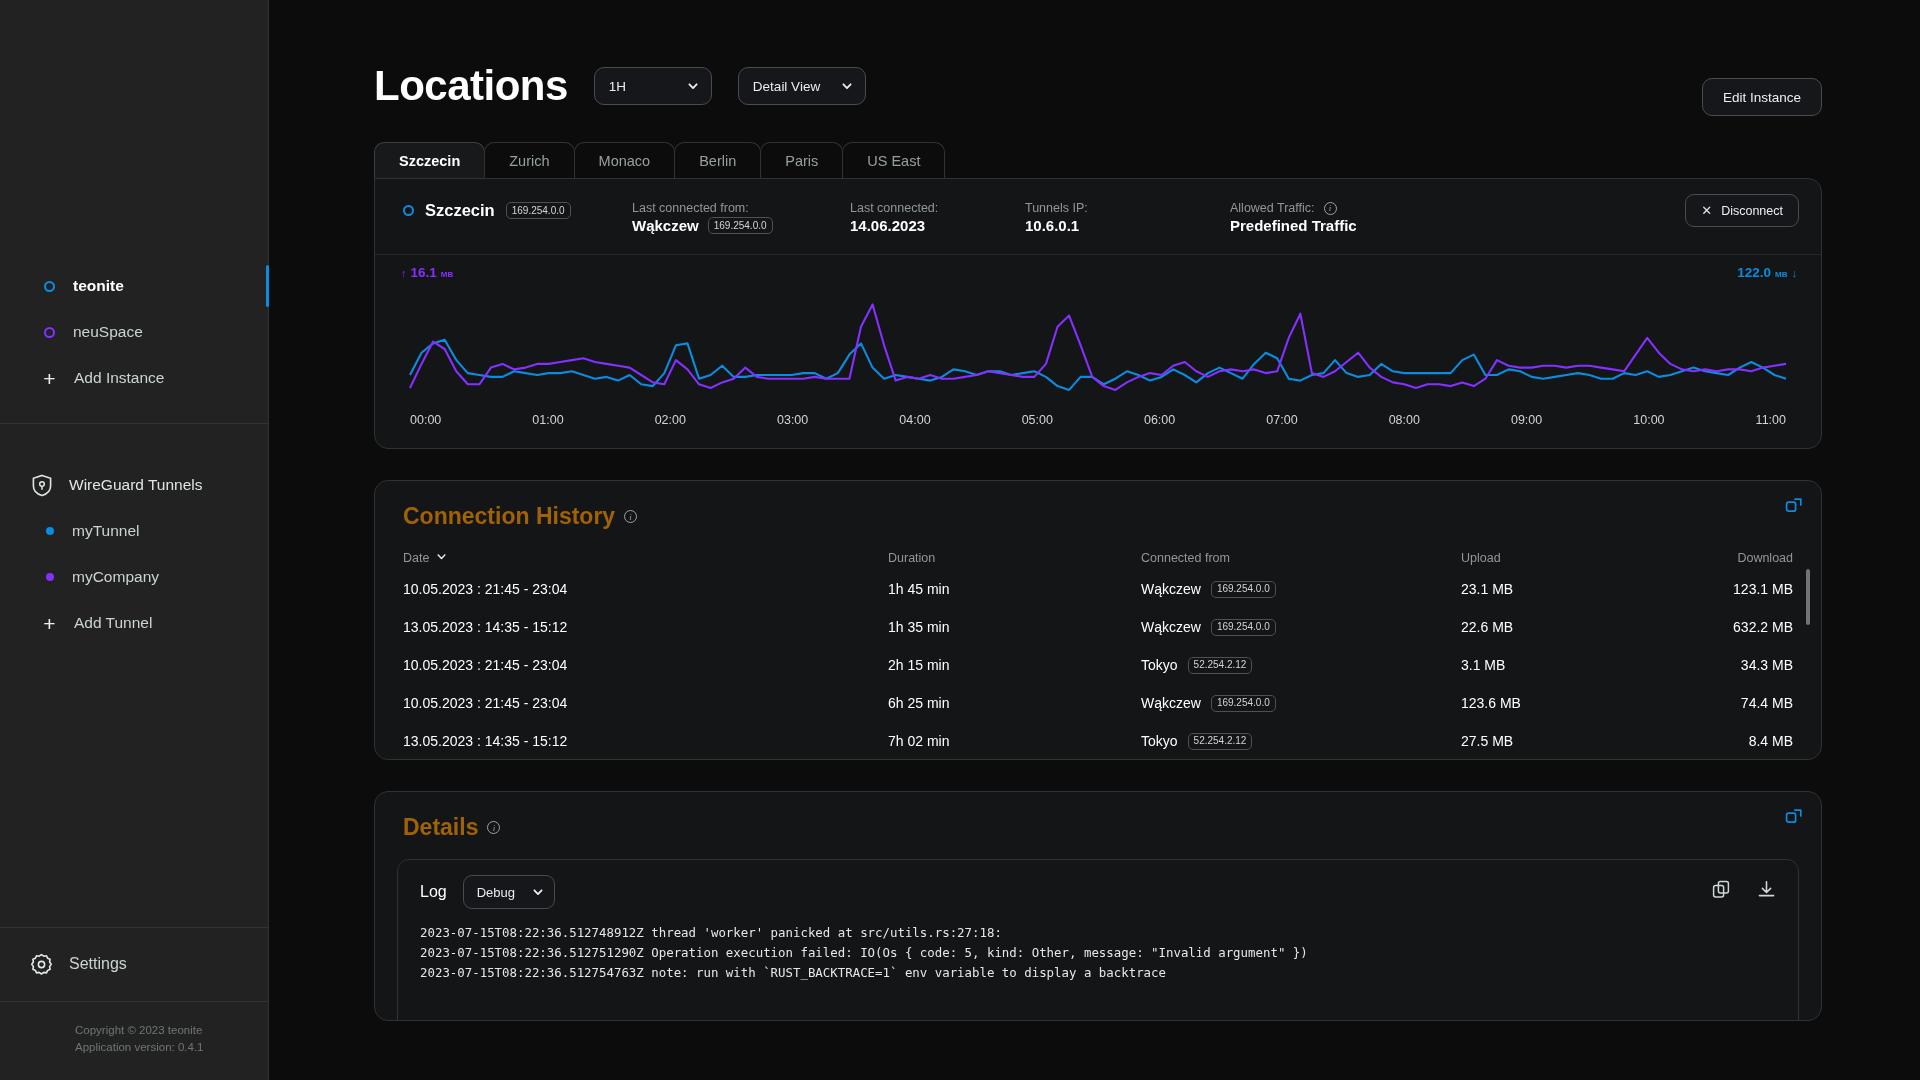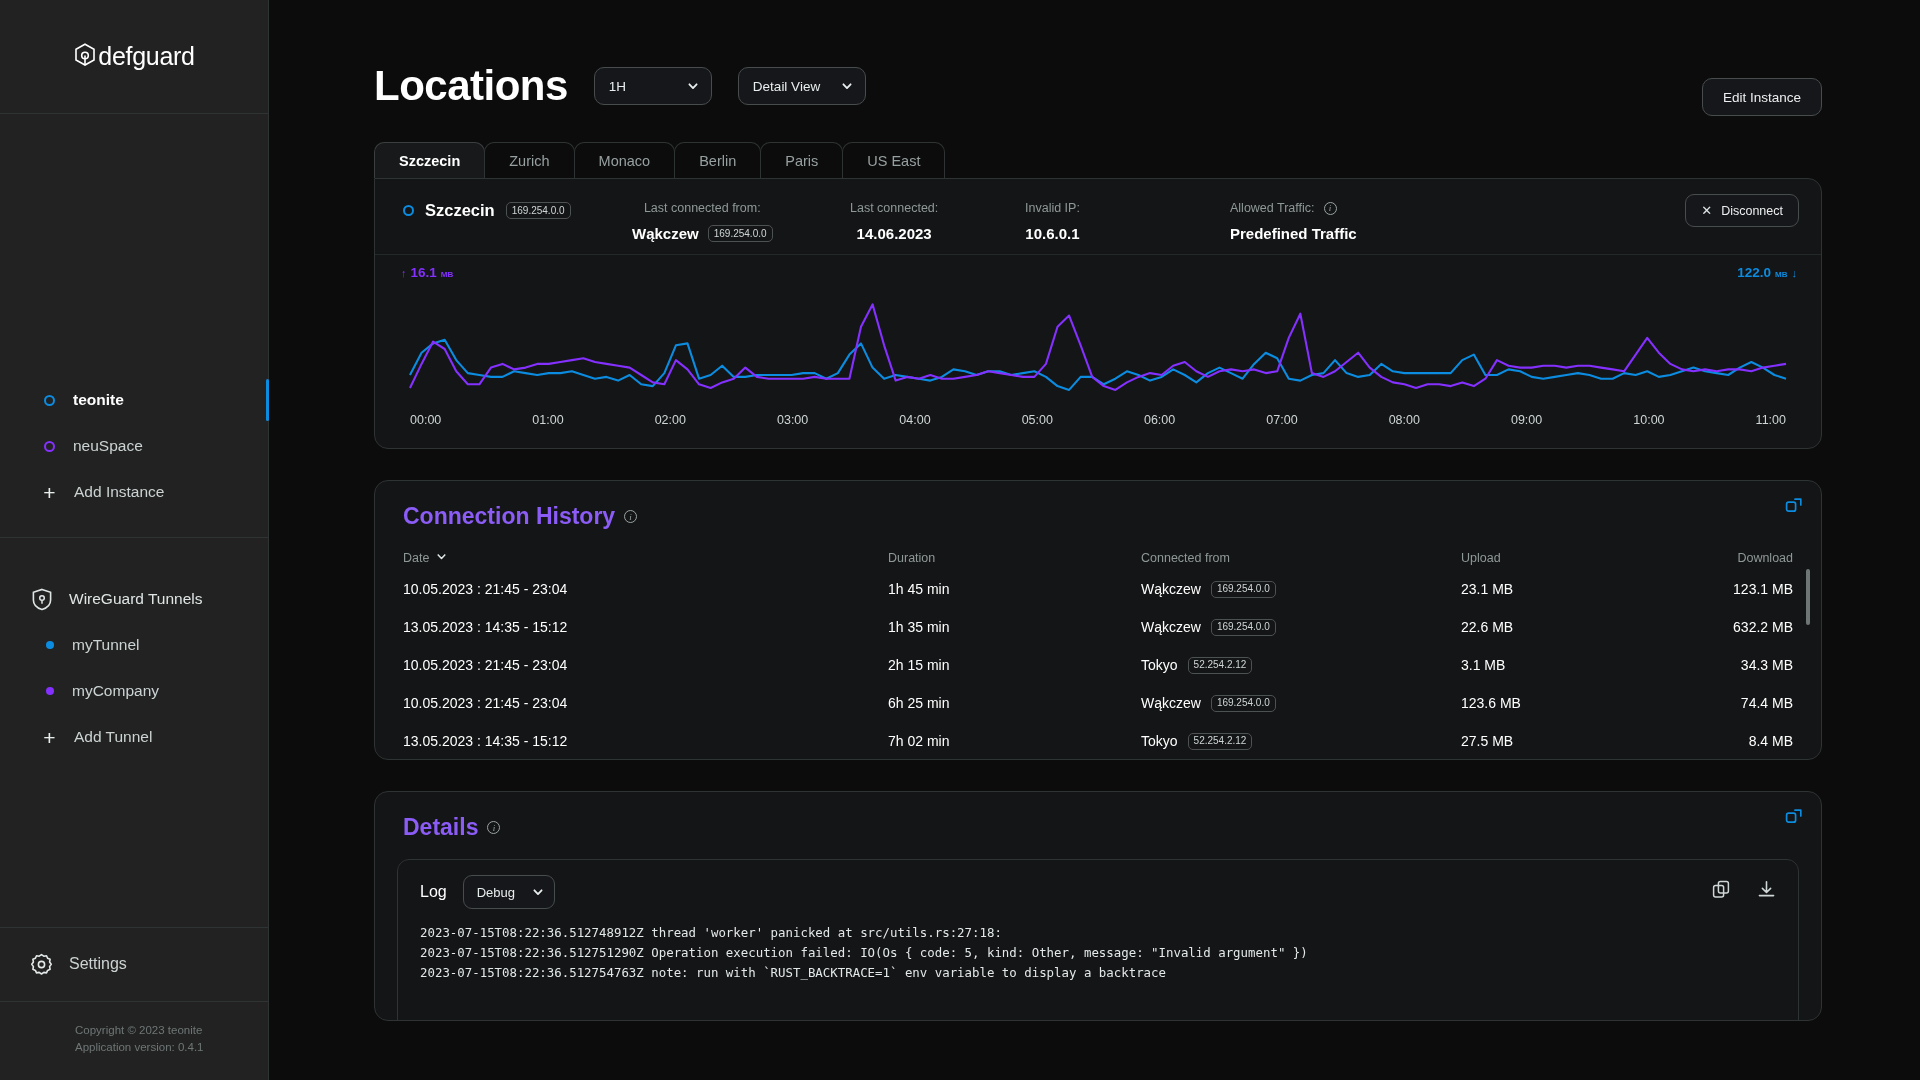--- a/index.html
+++ b/index.html
@@ -102,21 +102,21 @@
     background: #141516; border: 1px solid #2e3333; border-radius: 14px;
     position: relative;
   }
   .card.loc { border-top-left-radius: 0; height: 271px; margin-top: 0; }
 
   .loc-info {
     display: flex; align-items: flex-start;
     padding: 22px 0 0 0; position: relative; height: 76px;
     border-bottom: 1px solid #232828;
   }
-  .loc-col { display: flex; flex-direction: column; gap: 10px; text-align: center; }
+  .loc-col { display: flex; flex-direction: column; gap: 2px; }
   .loc-name-row { display: flex; align-items: center; gap: 11px; padding-left: 28px; }
   .loc-name { color:#fff; font-size: 16.5px; font-weight: 700; }
   .pill {
     border: 1px solid #4c5252; border-radius: 5px;
     color: #cfd6d6; font-size: 10px; padding: 1.5px 5px; line-height: 1.2;
     white-space: nowrap;
   }
   .lbl { color: #8f9898; font-size: 12.5px; }
   .val { color: #fff; font-size: 15px; font-weight: 700; }
   .val-row { display: flex; align-items: center; gap: 9px; }
@@ -152,21 +152,21 @@
   .arrow { font-size: 11px; }
 
   .chart-wrap { position: relative; height: 152px; margin: 0 25px; }
   .chart-svg { display:block; width: 100%; height: 120px; }
   .xaxis { display: flex; justify-content: space-between; padding: 0 10px; margin-top: 4px; }
   .xtick { color: #cfd6d6; font-size: 12.5px; font-weight: 400; }
 
   
   .card.hist { margin-top: 31px; height: 280px; overflow: hidden; }
   .card-head { display: flex; align-items: center; gap: 9px; padding: 22px 0 0 28px; }
-  .card-title { color:#8b5cf6; font-size: 23px; font-weight: 700; }
+  .card-title { color:#a16207; font-size: 23px; font-weight: 700; }
   .expand-btn { position: absolute; right: 18px; top: 16px; width: 18px; height: 18px; }
   .table { width: 100%; padding: 0 28px 0 28px; margin-top: 16px; }
   .trow { display: flex; align-items: center; height: 38px; }
   .trow.head { height: 24px; }
   .trow.body { height: 38px; }
   .th { color:#8f9898; font-size: 12.5px; display:flex; align-items:center; gap:7px; }
   .td { color:#fff; font-size: 14px; display:flex; align-items:center; gap: 10px; }
   .c-date { width: 485px; }
   .c-dur  { width: 253px; }
   .c-from { width: 320px; }
@@ -198,32 +198,20 @@
   }
 </style>
 </head>
 <body>
 
 <div class="app">
 
   <aside class="sidebar">
     <div class="sidebar-edge"></div>
 
-    <div class="brand">
-      <div class="brand-logo">
-        <span class="brand-mark">
-          <svg width="22" height="27" viewBox="0 0 22 27" fill="none">
-            <path d="M11 1.2 L20 6.3 L20 17 L11 22 L2 17 L2 6.3 Z" stroke="#ffffff" stroke-width="1.6" fill="none"></path>
-            <circle cx="11" cy="12.5" r="3.3" stroke="#ffffff" stroke-width="1.6" fill="none"></circle>
-            <path d="M11 12.5 L11 21" stroke="#ffffff" stroke-width="1.6"></path>
-          </svg>
-        </span>
-        <span class="brand-text">defguard</span>
-      </div>
-    </div>
 
     <div class="nav-group instances">
 
       <div class="nav-item sub active">
         <span class="ring"></span>
         <span>teonite</span>
       </div>
 
       <div class="nav-item sub">
         <span class="ring purple"></span>
@@ -333,21 +321,21 @@
             <span class="pill">169.254.0.0</span>
           </span>
         </div>
 
         <div class="loc-col col-last">
           <span class="lbl">Last connected:</span>
           <span class="val">14.06.2023</span>
         </div>
 
         <div class="loc-col col-ip">
-          <span class="lbl">Invalid IP:</span>
+          <span class="lbl">Tunnels IP:</span>
           <span class="val">10.6.0.1</span>
         </div>
 
         <div class="loc-col col-traf">
           <span class="lbl val-row">
             <span>Allowed Traffic:</span>
             <span class="info-i">i</span>
           </span>
           <span class="val">Predefined Traffic</span>
         </div>

